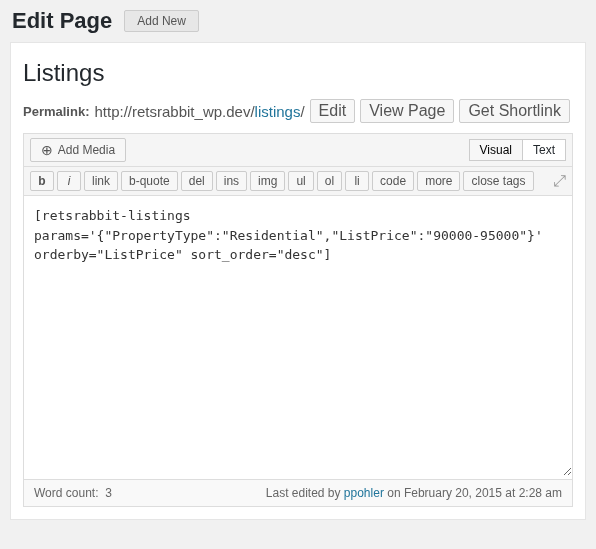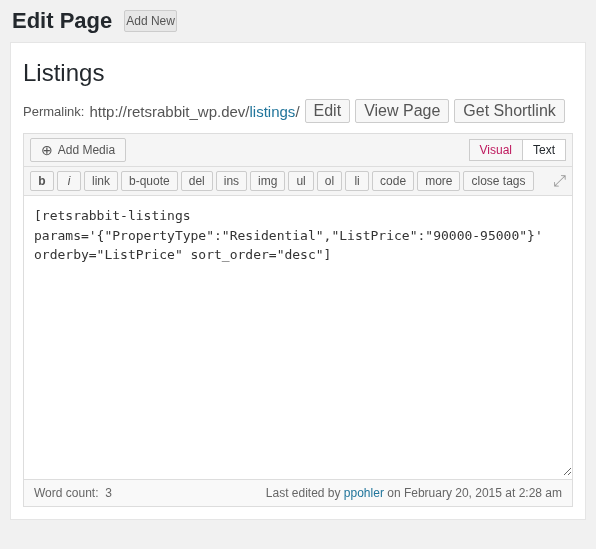--- a/index.html
+++ b/index.html
@@ -22,21 +22,21 @@
     }
     .page-title {
       font-size: 22px;
       font-weight: 700;
       color: #23282d;
     }
     .add-new-btn {
       background: #e7e7e7;
       border: 1px solid #ccc;
       border-radius: 2px;
-      padding: 3px 1px;
+      padding: 3px 12px;
       font-size: 12px;
       color: #555;
       cursor: pointer;
     }
 
     
     .main-content {
       background: #fff;
       margin: 0 10px 10px 10px;
       border: 1px solid #e5e5e5;
@@ -54,20 +54,21 @@
     .permalink-row {
       display: flex;
       align-items: center;
       gap: 5px;
       margin-bottom: 10px;
       flex-wrap: wrap;
     }
     .permalink-label {
       font-size: 13px;
       color: #555;
+      font-weight: bold;
     }
     .permalink-url {
       font-size: 15px;
       color: #555;
     }
     .permalink-url a {
       color: #21759b;
       text-decoration: none;
     }
     .permalink-btn {
@@ -112,21 +113,21 @@
 
     .visual-text-tabs {
       display: flex;
       gap: 0;
     }
     .vt-tab {
       padding: 3px 10px;
       border: 1px solid #ccc;
       background: #f7f7f7;
       font-size: 12px;
-      color: #be185d;
+      color: #000000;
       cursor: pointer;
     }
     .vt-tab:first-child { border-right: none; }
     .vt-tab.active {
       background: #fff;
       color: #23282d;
       font-weight: 400;
     }
 
     

